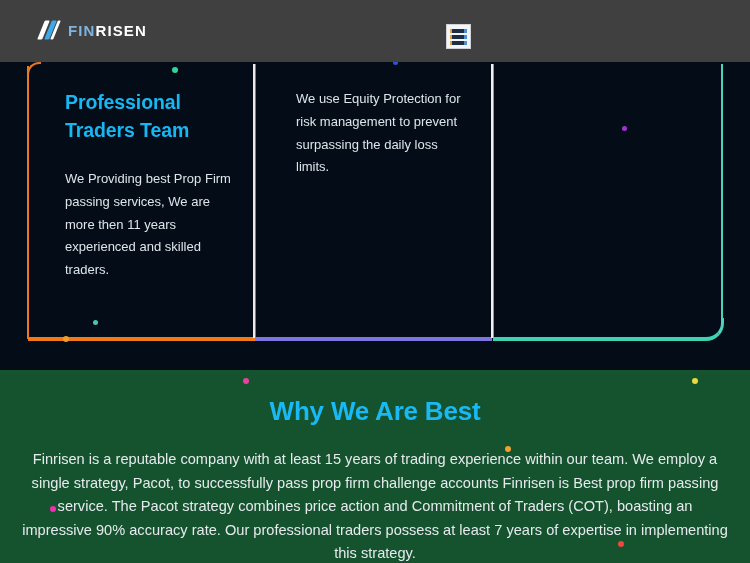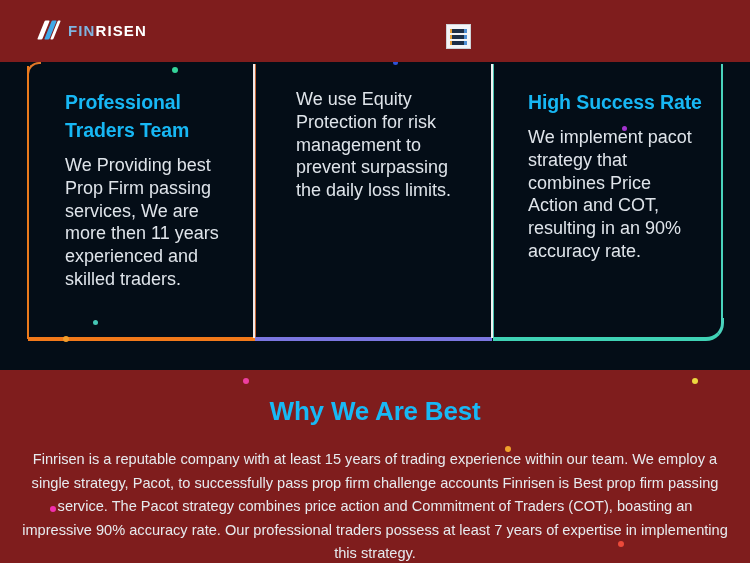--- a/index.html
+++ b/index.html
@@ -7,21 +7,21 @@
   body {
     background:#0d2135;
     font-family:"Liberation Sans", sans-serif;
     color:#ffffff;
     position:relative;
   }
 
   
   #header{
     position:absolute; left:0; top:0; width:750px; height:62px;
-    background:#7f1d1d;
+    background:#404040;
     z-index:30;
   }
   #logo{
     position:absolute; left:40px; top:30px;
     display:flex; align-items:center; gap:7px;
     transform:translateY(-50%);
   }
   .logo-mark{ width:21px; height:19px; position:relative; display:block; }
   .logo-mark span{
     position:absolute; top:0; width:5px; height:19px;
@@ -68,24 +68,24 @@
   .card{
     position:relative;
     padding:26px 24px 0 38px;
   }
   .card-1{ width:231px; }
   .card-2{ width:232px; }
   .card-3{ flex:1; }
 
   .card h3{
     font-size:19.5px; line-height:28px; font-weight:700;
-    color:#17b7f4; margin-bottom:10px; letter-spacing:-0.1px;
+    color:#17b7f4; margin-bottom:24px; letter-spacing:-0.1px;
   }
   .card p{
-    font-size:18px; line-height:22.8px; color:#dfe4ea;
+    font-size:13px; line-height:22.8px; color:#dfe4ea;
     font-weight:400; max-width:182px;
   }
   .card-3 p{ max-width:172px; }
 
   
   .edge{ position:absolute; }
   #e1-left{ left:27px; top:66px; width:2px; height:273px; background:#ec7a1c; }
   #e1-left-round{
     left:27px; top:62px; width:14px; height:12px;
     border-top:2px solid #e07628; border-left:2px solid #e07628;
@@ -103,21 +103,21 @@
   #e3-round{
     left:700px; top:318px; width:24px; height:23px;
     border-bottom:4px solid #3fd2b5; border-right:3px solid #4ad3bd;
     border-bottom-right-radius:18px; border-top:none; border-left:none;
   }
   #e3-right{ left:721px; top:64px; width:2px; height:256px; background:#4ad3bd; }
 
   
   #lower{
     position:absolute; left:0; top:370px; width:750px; height:193px;
-    background:#7f1d1d;
+    background:#14532d;
   }
   #section-title{
     position:absolute; left:0; right:0; top:26px;
     text-align:center; font-size:26px; font-weight:700;
     color:#18b9f5; letter-spacing:-0.2px;
   }
   #section-body{
     position:absolute; left:22px; right:22px; top:78px;
     text-align:center;
     font-size:14.6px; line-height:23.5px; color:#e6eaee;
@@ -157,24 +157,20 @@
 
     <div class="card card-1">
       <h3>Professional Traders Team</h3>
       <p>We Providing best Prop Firm passing services, We are more then 11 years experienced and skilled traders.</p>
     </div>
 
     <div class="card card-2">
       <p>We use Equity Protection for risk management to prevent surpassing the daily loss limits.</p>
     </div>
 
-    <div class="card card-3">
-      <h3>High Success Rate</h3>
-      <p>We implement pacot strategy that combines Price Action and COT, resulting in an 90% accuracy rate.</p>
-    </div>
 
   </div>
 </div>
 
 <div class="edge" id="e1-left-round"></div>
 <div class="edge" id="e1-left"></div>
 <div class="edge" id="e1-bottom"></div>
 <div class="edge" id="div1"></div>
 <div class="edge" id="div1b"></div>
 <div class="edge" id="e2-bottom"></div>

